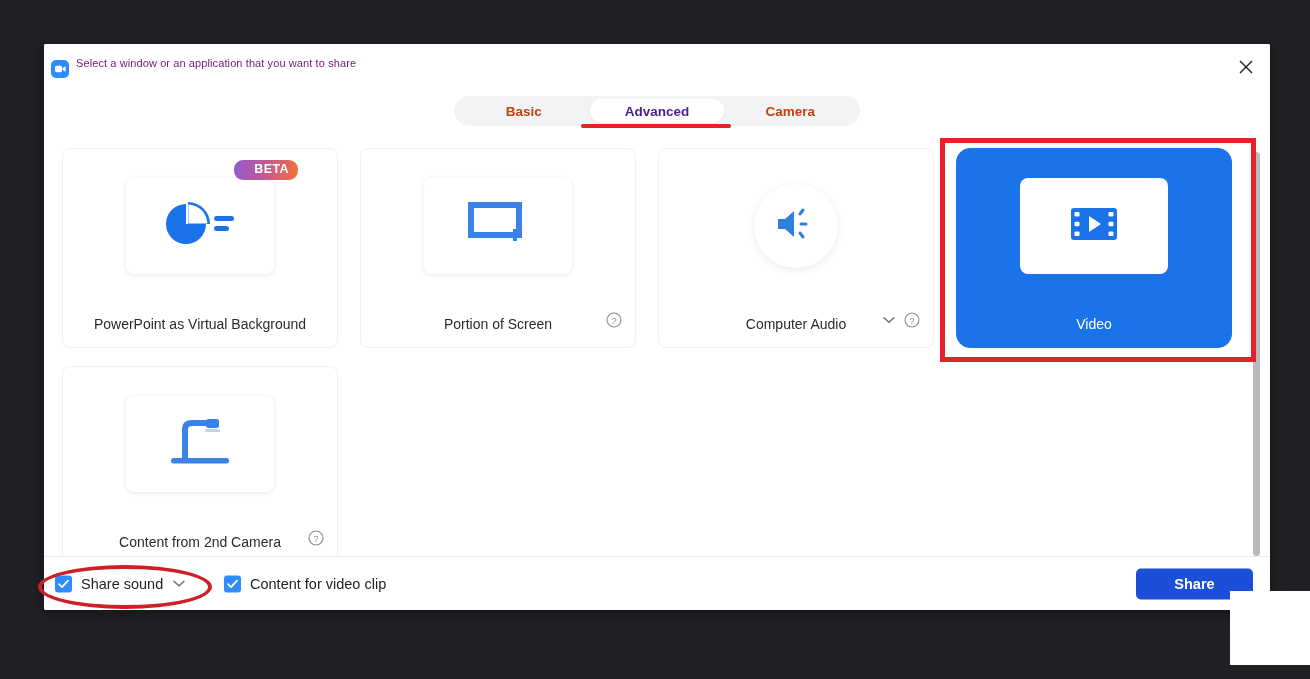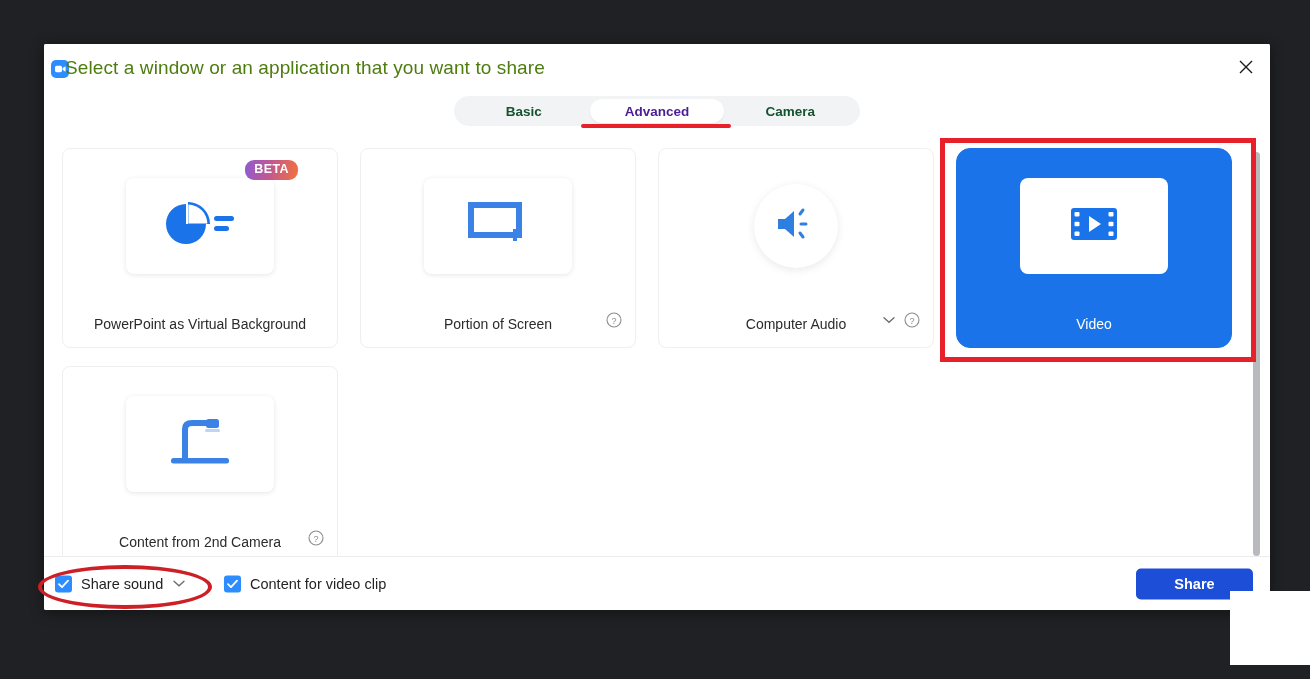--- a/index.html
+++ b/index.html
@@ -28,22 +28,22 @@
     background: #ffffff;
   }
   .zoom-logo {
     position: absolute; left: 7px; top: 16px;
     width: 18px; height: 18px; border-radius: 5px;
     background: #2d8cff;
     display: flex; align-items: center; justify-content: center;
   }
   .zoom-logo svg { display: block; }
   .titlebar-text {
-    position: absolute; left: 21px; top: 13px;
-    font-size: 19px; color: #4d7c0f; letter-spacing: .1px;
+    position: absolute; left: 32px; top: 13px;
+    font-size: 11px; color: #701a75; letter-spacing: .1px;
     white-space: nowrap;
   }
   .close-btn {
     position: absolute; right: 8px; top: 8px;
     width: 32px; height: 30px;
     display: flex; align-items: center; justify-content: center;
     cursor: pointer;
   }
   .close-btn svg { display: block; }
 
@@ -57,21 +57,21 @@
     background: #f2f3f5;
     border-radius: 15px;
     padding: 3px;
     height: 30px;
     width: 406px;
   }
   .tab {
     flex: 1;
     display: flex; align-items: center; justify-content: center;
     font-size: 13.5px; font-weight: bold;
-    color: #14532d;
+    color: #c2410c;
     border-radius: 13px;
     cursor: pointer;
     user-select: none;
   }
   .tab.active { background: #ffffff; color: #4c1d95; box-shadow: 0 1px 2px rgba(0,0,0,.07); }
 
   
   .content {
     position: absolute; left: 0; top: 96px;
     width: 100%; height: 420px;
@@ -127,21 +127,21 @@
     position: absolute; right: 38px; top: 50%;
     transform: translateY(-50%);
     cursor: pointer; line-height: 0;
   }
   .beta-badge {
     position: absolute; right: -24px; top: -18px;
     background: linear-gradient(100deg, #8e5bd1 0%, #c2598f 48%, #f4713b 100%);
     color: #fff;
     font-size: 12.5px; font-weight: bold;
     letter-spacing: .4px;
-    padding: 3px 9px 4px 9px;
+    padding: 3px 9px 4px 20px;
     border-radius: 9px;
     line-height: 1;
   }
 
   
   .scrollbar-track {
     position: absolute; right: 10px; top: 108px;
     width: 7px; height: 404px;
   }
   .scrollbar-thumb {

